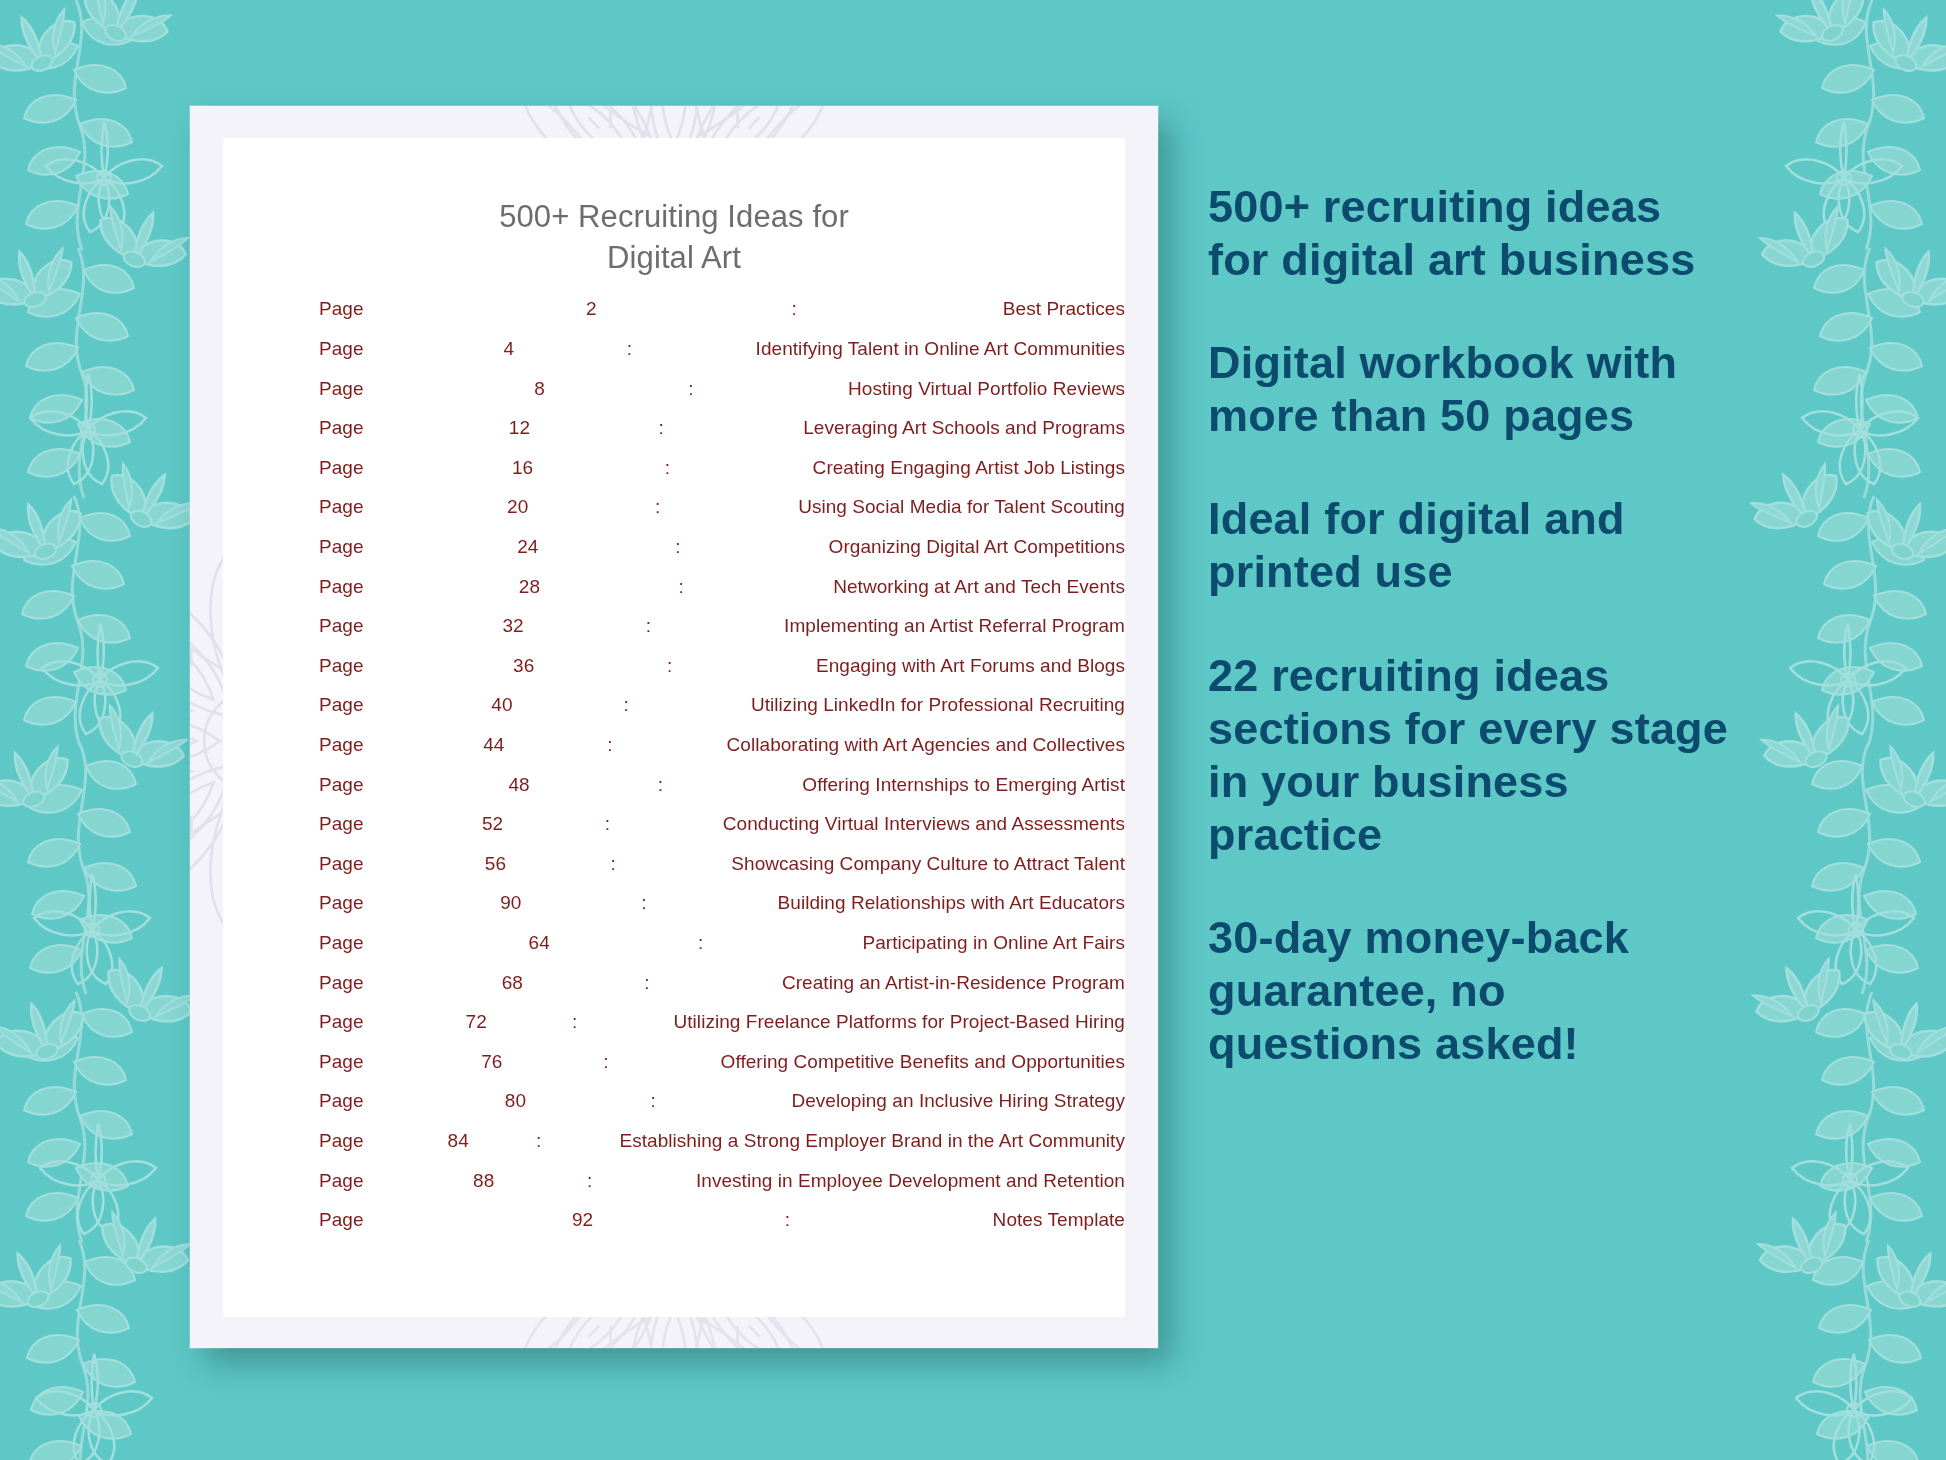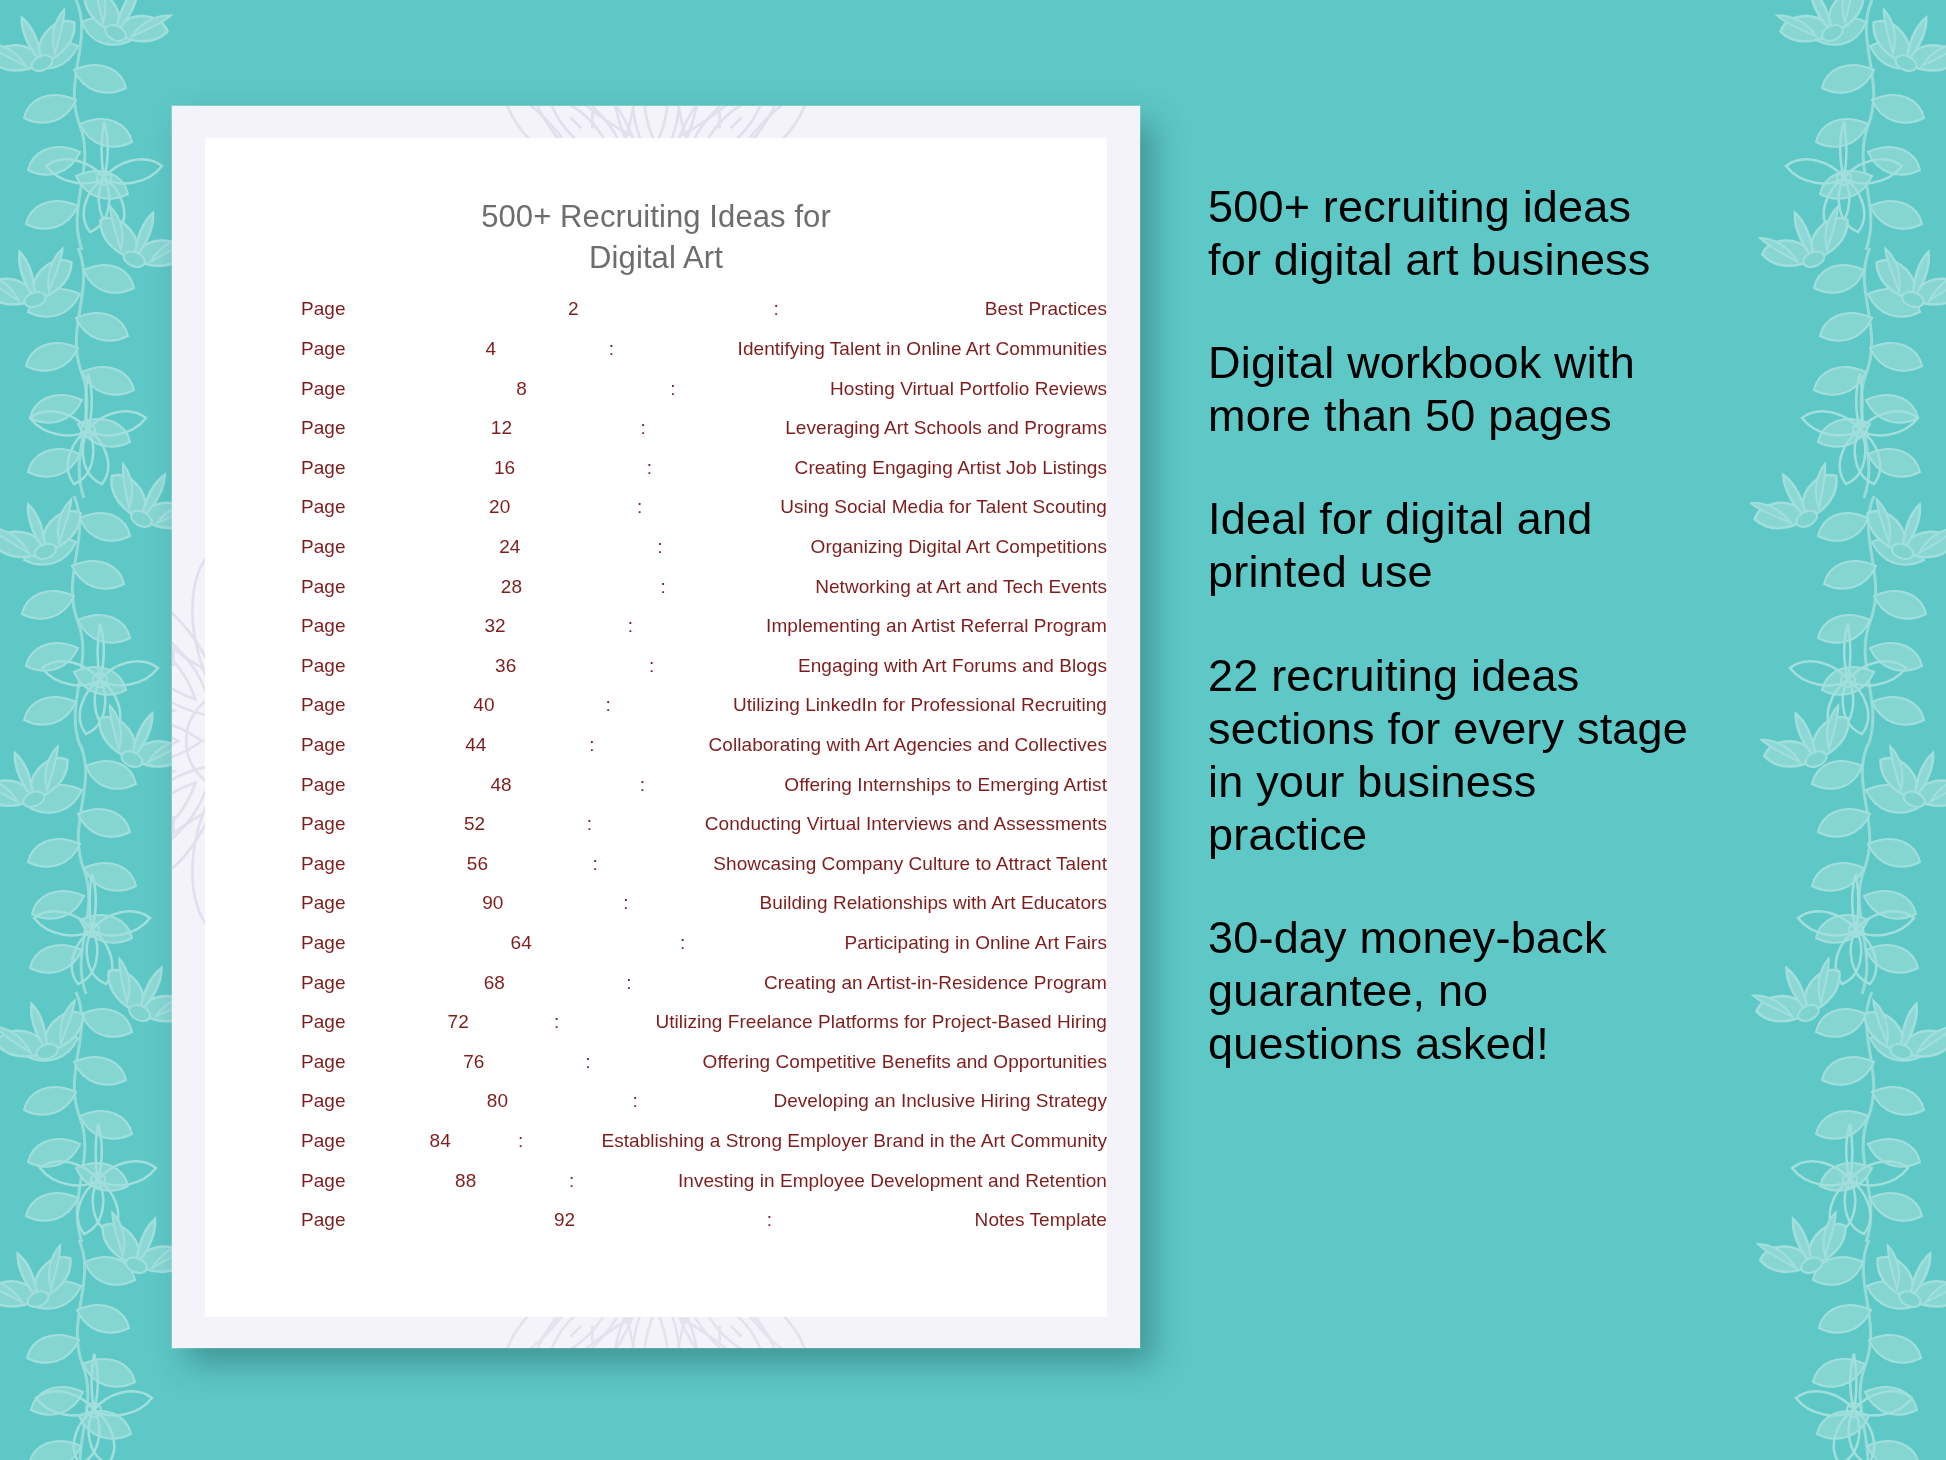--- a/index.html
+++ b/index.html
@@ -30,21 +30,21 @@
     height: 1480px;
     opacity: 0.55;
     pointer-events: none;
   }
   .vine-left  { left: -32px; }
   .vine-right { right: -34px; transform: scaleX(-1); }
 
   
   .doc-shadow-wrap {
     position: absolute;
-    left: 172px;
+    left: 190px;
     top: 106px;
     width: 968px;
     height: 1242px;
   }
   .doc-page {
     position: absolute;
     inset: 0;
     background: #f5f3fa;
     box-shadow: 14px 16px 30px rgba(12, 70, 72, 0.38),
                 0 0 0 1px rgba(255,255,255,0.25);
@@ -145,23 +145,23 @@
   .toc-title { display: inline-block; }
 
   
   .marketing {
     position: absolute;
     left: 1208px;
     top: 180px;
     width: 660px;
   }
   .marketing-block {
-    color: #000000;
+    color: #0c4a6e;
     font-size: 45px;
-    font-weight: 400;
+    font-weight: 700;
     line-height: 1.18;
     letter-spacing: 0.2px;
     margin: 0 0 50px 0;
     white-space: pre-line;
   }
   .marketing-block:last-child { margin-bottom: 10px; }
 </style>
 </head>
 <body>
 

